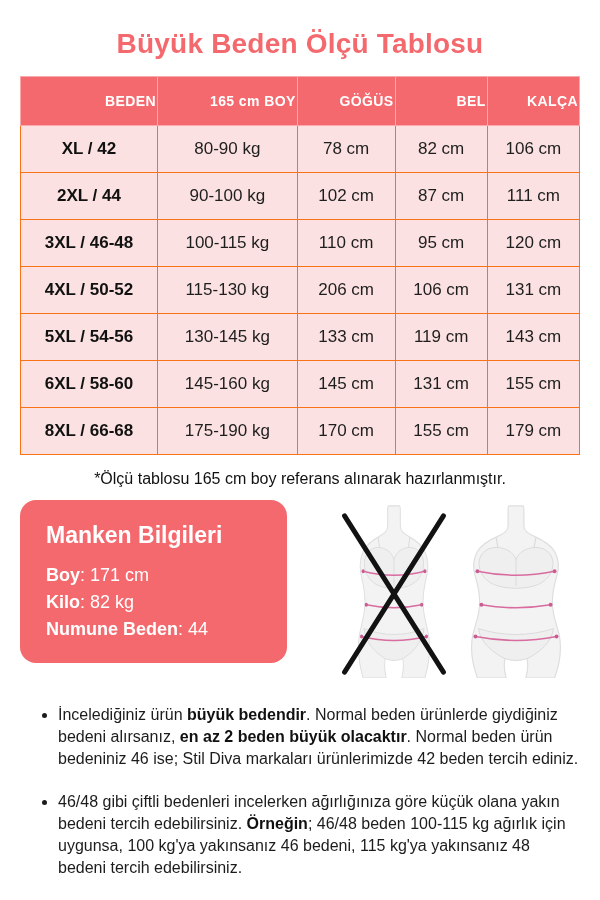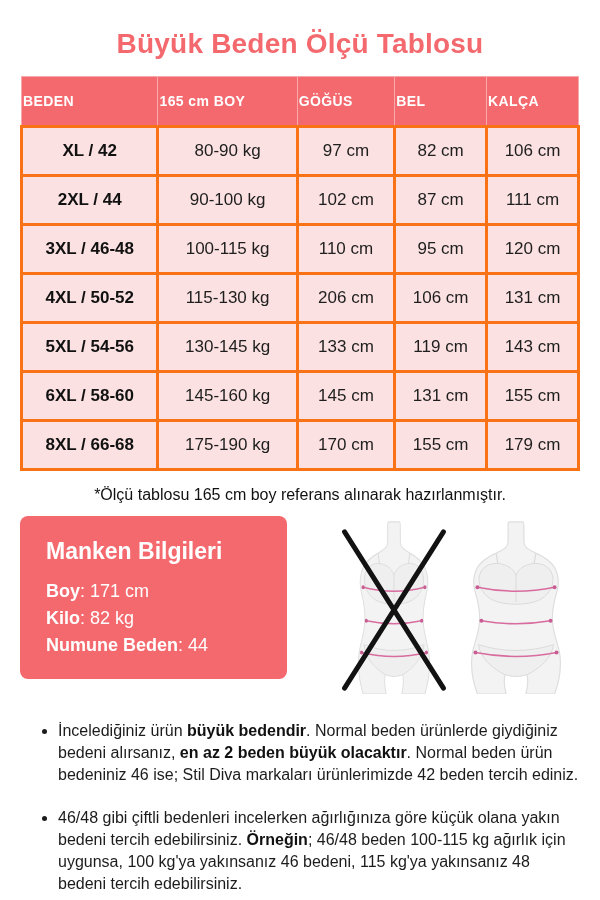--- a/index.html
+++ b/index.html
@@ -28,25 +28,25 @@
     table-layout: fixed;
   }
   table.size-table th {
     background: #F4696E;
     color: #ffffff;
     font-size: 14px;
     font-weight: bold;
     letter-spacing: 0.4px;
     height: 46px;
     border: 1px solid #F7A9AC;
-    text-align: left;
+    text-align: right;
   }
   table.size-table td {
     background: #FBE1E1;
-    border: 3px solid #f97316;
+    border: 1px solid #f97316;
     height: 44px;
     text-align: center;
     vertical-align: middle;
     font-size: 17px;
     color: #1E1E1E;
     margin-top: 9px;
   }
   table.size-table td:first-child {
     font-weight: bold;
     color: #111111;
@@ -60,21 +60,21 @@
   }
 
   .info-row {
     display: flex;
     align-items: flex-start;
     margin-top: 4px;
   }
   .model-box {
     background: #F4696E;
     color: #ffffff;
-    border-radius: 8px;
+    border-radius: 16px;
     width: 267px;
     box-sizing: border-box;
     padding: 22px 24px 20px 26px;
   }
   .model-box-title {
     font-size: 23px;
     font-weight: bold;
     margin-bottom: 13px;
   }
   .model-line {
@@ -125,21 +125,21 @@
           <th>165 cm BOY</th>
           <th>GÖĞÜS</th>
           <th>BEL</th>
           <th>KALÇA</th>
         </tr>
     </thead>
     <tbody id="table-body">
         <tr>
           <td>XL / 42</td>
           <td>80-90 kg</td>
-          <td>97 cm</td>
+          <td>78 cm</td>
           <td>82 cm</td>
           <td>106 cm</td>
         </tr>
         <tr>
           <td>2XL / 44</td>
           <td>90-100 kg</td>
           <td>102 cm</td>
           <td>87 cm</td>
           <td>111 cm</td>
         </tr>

